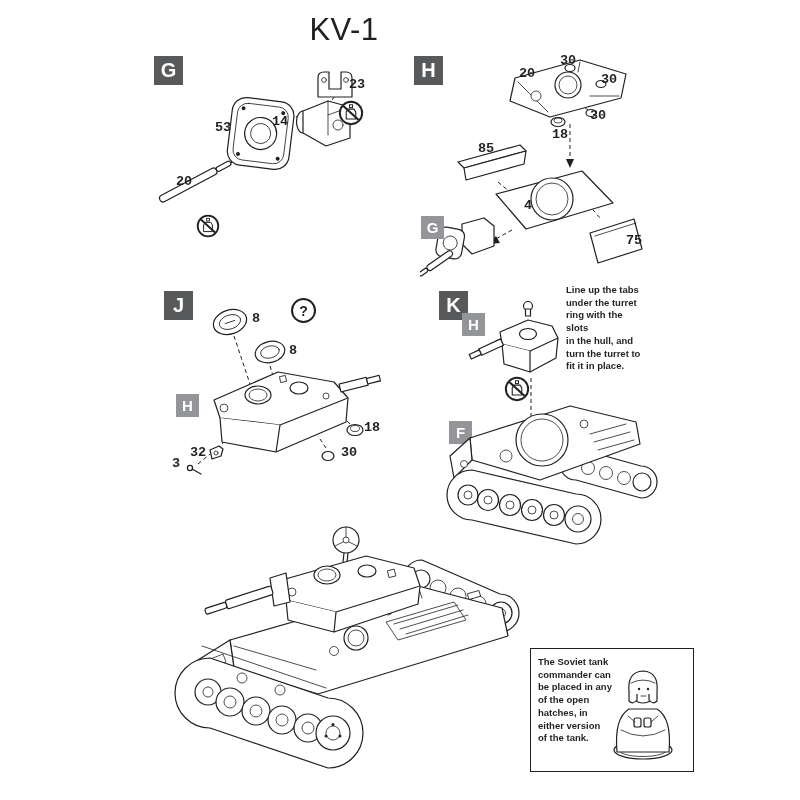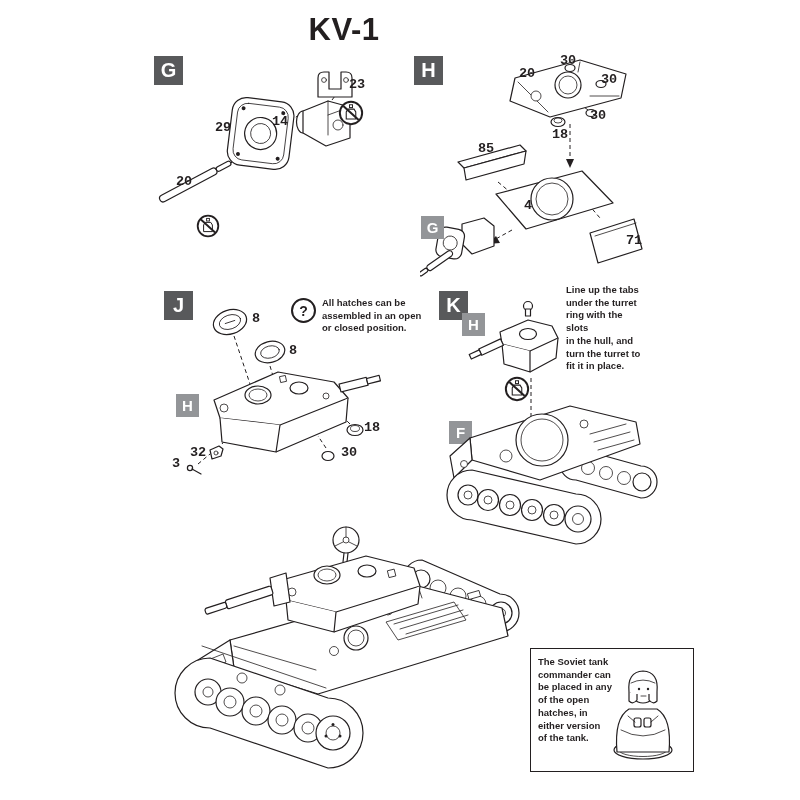--- a/index.html
+++ b/index.html
@@ -1,18 +1,18 @@
 <!DOCTYPE html>
 <html><head>
 <meta charset="utf-8">
 <style>
   html,body{margin:0;padding:0;}
   body{width:800px;height:800px;background:#fff;font-family:"Liberation Sans",sans-serif;color:#231f20;}
   .page{position:relative;width:800px;height:800px;background:#fff;overflow:hidden;}
-  .title{position:absolute;left:0;width:688px;top:12px;text-align:center;font-size:31px;font-weight:700;letter-spacing:0.5px;}
+  .title{position:absolute;left:0;width:688px;top:12px;text-align:center;font-size:31px;font-weight:400;letter-spacing:0.5px;}
   .step-label{position:absolute;width:29px;height:29px;background:#58595b;color:#fff;font-weight:700;font-size:20px;display:flex;align-items:center;justify-content:center;}
   .ref-label{position:absolute;width:23px;height:23px;background:#939598;color:#fff;font-weight:700;font-size:15px;display:flex;align-items:center;justify-content:center;}
   .part-num{position:absolute;font-weight:700;font-size:13.5px;font-family:Liberation Mono, monospace;}
   .note{position:absolute;font-weight:700;font-size:9.5px;line-height:1.34;white-space:pre-line;}
   .art{position:absolute;}
   .qicon{position:absolute;width:21px;height:21px;border:2px solid #231f20;border-radius:50%;background:#fff;display:flex;align-items:center;justify-content:center;font-weight:700;font-size:14px;}
   .commander-box{position:absolute;left:530px;top:648px;width:162px;height:122px;border:1.6px solid #231f20;background:#fff;}
   .ln{stroke:#231f20;fill:none;stroke-width:1.2;stroke-linecap:round;stroke-linejoin:round;}
   .lnt{stroke:#231f20;fill:none;stroke-width:0.8;stroke-linecap:round;stroke-linejoin:round;}
   .wf{fill:#fff;stroke:#231f20;stroke-width:1.2;stroke-linejoin:round;}
@@ -57,21 +57,21 @@
     </g>
     <g transform="translate(166,4)">
       <path class="wf" d="M2,27 L2,8 Q2,2 8,2 L13,2 L13,19 L25,19 L25,2 L30,2 Q36,2 36,8 L36,27 Z"></path>
       <circle class="lnt" cx="8" cy="10" r="2.4"></circle>
       <circle class="lnt" cx="30" cy="10" r="2.4"></circle>
     </g>
   </svg>
 
   <div class="part-num" style="left:349px;top:77px">23</div>
   <div class="part-num" style="left:272px;top:114px">14</div>
-  <div class="part-num" style="left:215px;top:120px">29</div>
+  <div class="part-num" style="left:215px;top:120px">53</div>
   <div class="part-num" style="left:176px;top:174px">20</div>
 
   <svg class="art" style="left:338px;top:100px" width="26" height="26" viewBox="0 0 24 24">
     <circle cx="12" cy="12" r="10.3" fill="#fff" stroke="#231f20" stroke-width="1.8"></circle>
     <rect x="10.6" y="4.4" width="2.8" height="2.6" fill="#fff" stroke="#231f20" stroke-width="0.9"></rect>
     <path d="M9.2,8.4 h5.6 l1.6,2.6 v6.6 h-8.8 v-6.6 z" fill="#fff" stroke="#231f20" stroke-width="1"></path>
     <line x1="4.9" y1="5.5" x2="19.1" y2="18.5" stroke="#231f20" stroke-width="1.9"></line>
   </svg>
 
   <svg class="art" style="left:196px;top:214px" width="24" height="24" viewBox="0 0 24 24">
@@ -133,28 +133,25 @@
     </g>
   </svg>
 
   <div class="part-num" style="left:519px;top:66px">20</div>
   <div class="part-num" style="left:560px;top:53px">30</div>
   <div class="part-num" style="left:601px;top:72px">30</div>
   <div class="part-num" style="left:590px;top:108px">30</div>
   <div class="part-num" style="left:552px;top:127px">18</div>
   <div class="part-num" style="left:478px;top:141px">85</div>
   <div class="part-num" style="left:524px;top:198px">4</div>
-  <div class="part-num" style="left:626px;top:233px">71</div>
+  <div class="part-num" style="left:626px;top:233px">75</div>
   <div class="ref-label" style="left:421px;top:216px">G</div>
 
   <div class="step-label" style="left:164px;top:291px">J</div>
   <div class="qicon" style="left:291px;top:298px">?</div>
-  <div class="note" style="left:322px;top:297px;width:100px">All hatches can be
-assembled in an open
-or closed position.</div>
 
   <svg class="art" style="left:158px;top:288px" width="250" height="210" viewBox="0 0 250 210">
     <line class="dash" x1="76" y1="48" x2="92" y2="96"></line>
     <line class="dash" x1="112" y1="78" x2="118" y2="98"></line>
     <line class="dash" x1="192" y1="136" x2="182" y2="126"></line>
     <line class="dash" x1="168" y1="160" x2="160" y2="148"></line>
     <line class="dash" x1="64" y1="156" x2="72" y2="146"></line>
     <line class="dash" x1="40" y1="176" x2="52" y2="166"></line>
     <g transform="translate(72,34) rotate(-18)">
       <ellipse class="wf" cx="0" cy="0" rx="17" ry="12"></ellipse>

